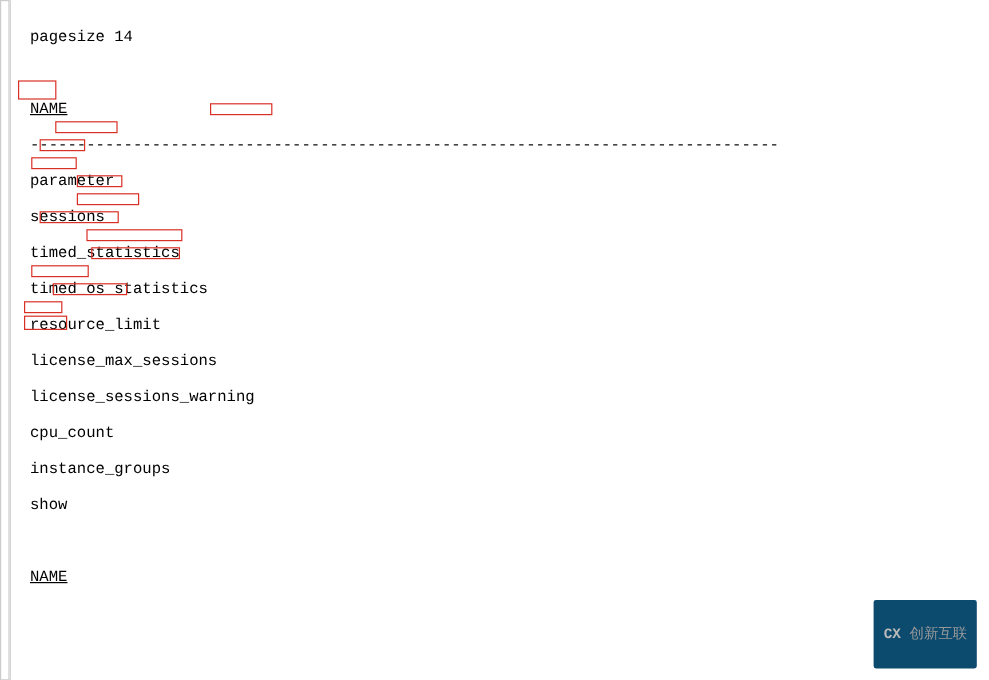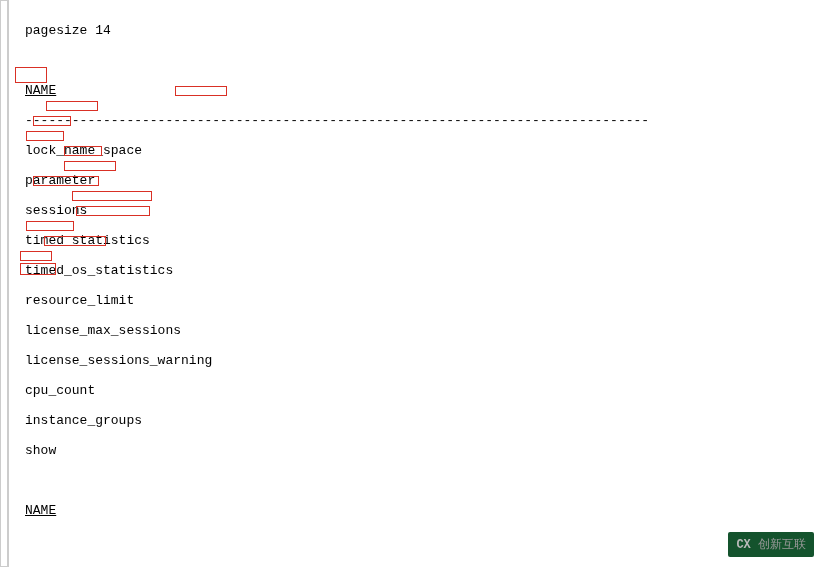--- a/index.html
+++ b/index.html
@@ -33,22 +33,22 @@
       border: 1px solid #d93025;
       position: absolute;
       pointer-events: none;
     }
     .watermark {
       position: absolute;
       bottom: 10px;
       right: 10px;
       font-size: 12px;
       color: #999;
-      background: #14532d;
-      padding: 4px 8px;
+      background: #0c4a6e;
+      padding: 20px 8px;
       border-radius: 2px;
     }
     .watermark .logo {
       font-weight: bold;
       color: #bbb;
     }
     .left-border {
       position: absolute;
       left: 0;
       top: 0;
@@ -62,21 +62,20 @@
 </head>
 <body>
 
 <div class="left-border"></div>
 
 <div class="terminal">
 <span class="line">pagesize 14</span>
 <span class="line"> </span>
 <span class="line underline">NAME</span>
 <span class="line">--------------------------------------------------------------------------------</span>
-<span class="line">lock_name_space</span>
 <span class="line">parameter</span>
 <span class="line">sessions</span>
 <span class="line">timed_statistics</span>
 <span class="line">timed_os_statistics</span>
 <span class="line">resource_limit</span>
 <span class="line">license_max_sessions</span>
 <span class="line">license_sessions_warning</span>
 <span class="line">cpu_count</span>
 <span class="line">instance_groups</span>
 <span class="line">show</span>

